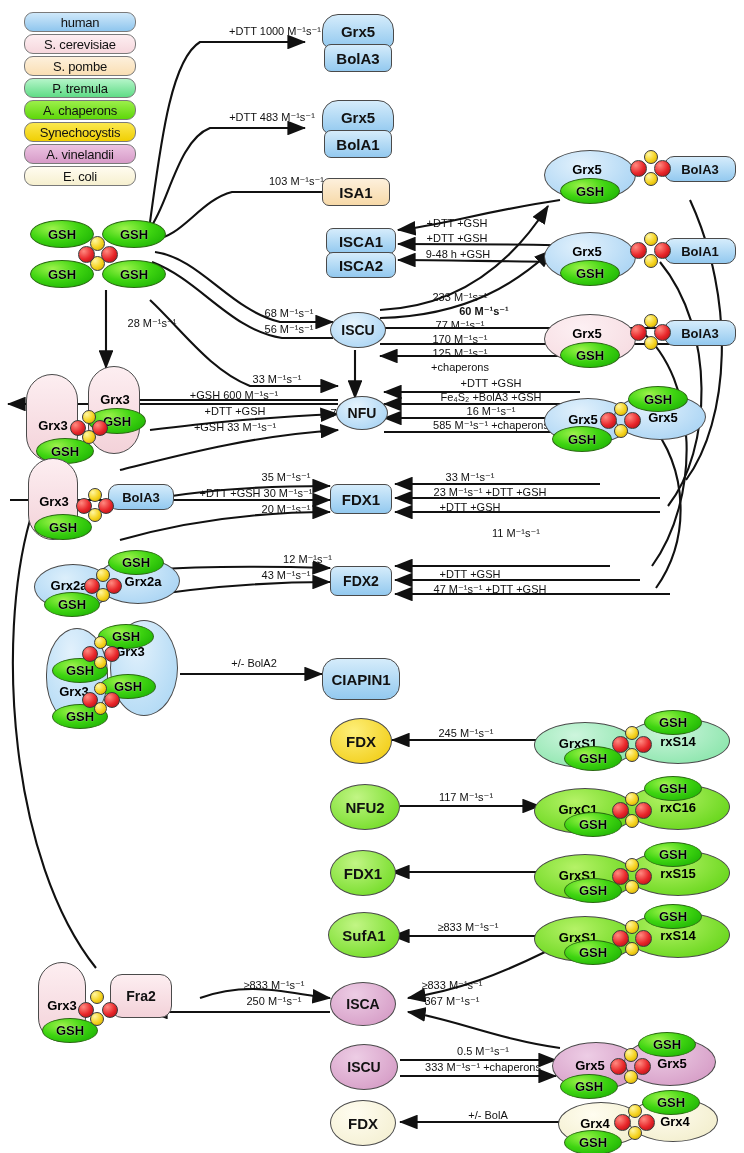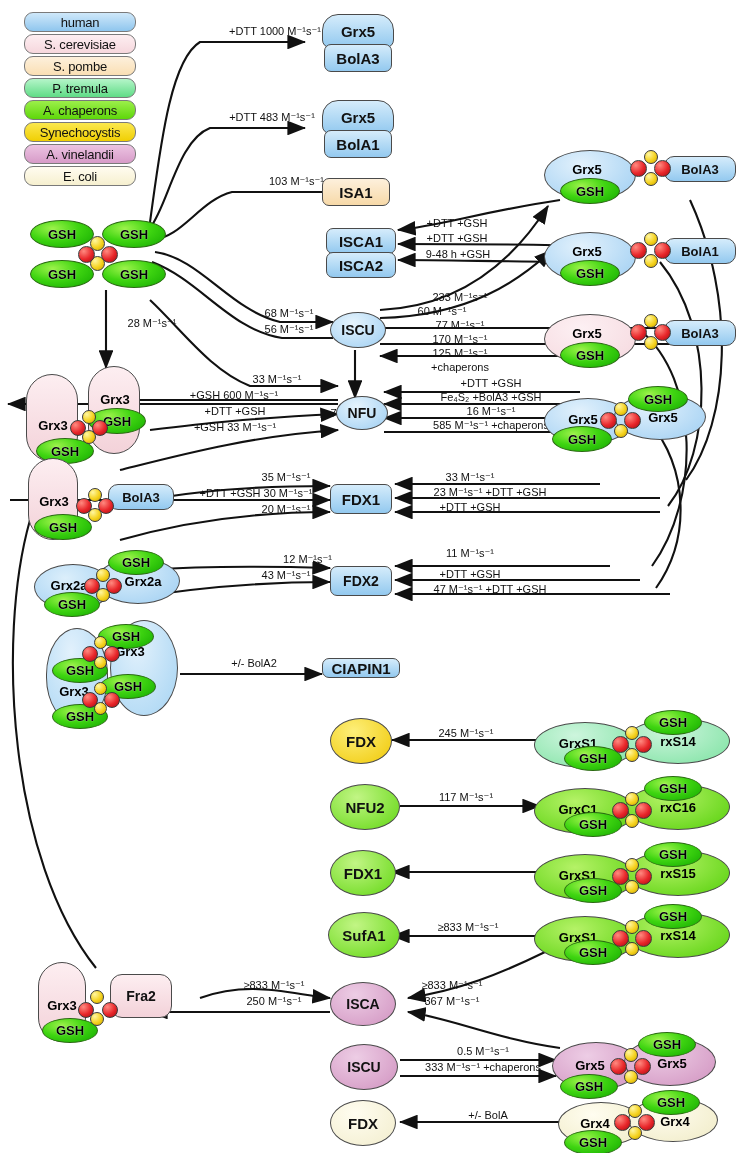--- a/index.html
+++ b/index.html
@@ -202,21 +202,21 @@
     <div class="ball s" style="left:56px;top:64px;width:14px;height:14px;"></div>
     <div class="ball fe" style="left:44px;top:54px;width:16px;height:16px;"></div>
     <div class="ball fe" style="left:66px;top:54px;width:16px;height:16px;"></div>
   </div>
 
   <div class="node ell" style="left:330px;top:312px;width:56px;height:36px;font-size:14px;
        background:radial-gradient(ellipse at 40% 30%,#e6f4fd,#9ecef2);">ISCU</div>
   <div class="lbl" style="left:244px;top:308px;width:90px;">68 M⁻¹s⁻¹</div>
   <div class="lbl" style="left:244px;top:324px;width:90px;">56 M⁻¹s⁻¹</div>
   <div class="lbl" style="left:400px;top:292px;width:120px;">233 M⁻¹s⁻¹</div>
-  <div class="lbl" style="left:382px;top:306px;width:120px;">60 M⁻¹s⁻¹</div>
+  <div class="lbl" style="left:424px;top:306px;width:120px;font-weight:bold;">60 M⁻¹s⁻¹</div>
   <div class="lbl" style="left:400px;top:320px;width:120px;">77 M⁻¹s⁻¹</div>
   <div class="lbl" style="left:400px;top:334px;width:120px;">170 M⁻¹s⁻¹</div>
   <div class="lbl" style="left:400px;top:348px;width:120px;">125 M⁻¹s⁻¹</div>
   <div class="lbl" style="left:400px;top:362px;width:120px;">+chaperons</div>
   <div class="lbl" style="left:312px;top:368px;width:86px;margin-top:40px;">79 M⁻¹s⁻¹</div>
 
   <div class="node ell" style="left:336px;top:396px;width:52px;height:34px;font-size:14px;
        background:radial-gradient(ellipse at 40% 30%,#e6f4fd,#9ecef2);">NFU</div>
   <div class="lbl" style="left:222px;top:374px;width:110px;">33 M⁻¹s⁻¹</div>
   <div class="lbl" style="left:136px;top:390px;width:196px;">+GSH 600 M⁻¹s⁻¹</div>
@@ -259,21 +259,21 @@
   <div class="lbl" style="left:178px;top:488px;width:156px;">+DTT +GSH  30 M⁻¹s⁻¹</div>
   <div class="lbl" style="left:240px;top:504px;width:92px;">20 M⁻¹s⁻¹</div>
   <div class="lbl" style="left:400px;top:472px;width:140px;">33 M⁻¹s⁻¹</div>
   <div class="lbl" style="left:400px;top:487px;width:180px;">23 M⁻¹s⁻¹  +DTT +GSH</div>
   <div class="lbl" style="left:400px;top:502px;width:140px;">+DTT +GSH</div>
 
   <div class="node rrect" style="left:330px;top:566px;width:62px;height:30px;font-size:14px;
        background:linear-gradient(#d5ecfb,#93c9ef);">FDX2</div>
   <div class="lbl" style="left:240px;top:554px;width:92px;text-align:right;">12 M⁻¹s⁻¹</div>
   <div class="lbl" style="left:240px;top:570px;width:92px;">43 M⁻¹s⁻¹</div>
-  <div class="lbl" style="left:400px;top:548px;width:140px;">11 M⁻¹s⁻¹</div>
+  <div class="lbl" style="left:400px;top:528px;width:140px;text-align:right;">11 M⁻¹s⁻¹</div>
   <div class="lbl" style="left:400px;top:569px;width:140px;">+DTT +GSH</div>
   <div class="lbl" style="left:400px;top:584px;width:180px;">47 M⁻¹s⁻¹  +DTT +GSH</div>
 
   <div class="cplx" style="left:544px;top:146px;width:196px;height:66px;">
     <div class="node ell" style="left:0;top:4px;width:92px;height:50px;background:radial-gradient(ellipse at 40% 28%,#e2f1fc,#9ecef2);display:block;"></div>
     <div style="position:absolute;left:4px;top:16px;width:78px;font-size:13px;font-weight:bold;text-align:center;">Grx5</div>
     <div class="gsh" style="left:16px;top:32px;width:58px;height:24px;">GSH</div>
     <div class="node rrect" style="left:120px;top:10px;width:72px;height:26px;font-size:13px;
          background:linear-gradient(#d5ecfb,#93c9ef);border-radius:10px;">BolA3</div>
     <div class="ball s" style="left:100px;top:4px;width:14px;height:14px;"></div>
@@ -333,22 +333,22 @@
     <div class="ball s" style="left:48px;top:16px;width:13px;height:13px;"></div>
     <div class="ball s" style="left:48px;top:36px;width:13px;height:13px;"></div>
     <div class="ball fe" style="left:36px;top:26px;width:16px;height:16px;"></div>
     <div class="ball fe" style="left:58px;top:26px;width:16px;height:16px;"></div>
     <div class="ball s" style="left:48px;top:62px;width:13px;height:13px;"></div>
     <div class="ball s" style="left:48px;top:82px;width:13px;height:13px;"></div>
     <div class="ball fe" style="left:36px;top:72px;width:16px;height:16px;"></div>
     <div class="ball fe" style="left:58px;top:72px;width:16px;height:16px;"></div>
   </div>
   <div class="lbl" style="left:206px;top:658px;width:96px;">+/- BolA2</div>
-  <div class="node rrect" style="left:322px;top:658px;width:78px;height:20px;font-size:15px;
-       background:linear-gradient(#d5ecfb,#93c9ef);">CIAPIN1</div>
+  <div class="node rrect" style="left:322px;top:658px;width:78px;height:42px;font-size:15px;
+       background:linear-gradient(#d5ecfb,#93c9ef);border-radius:15px;">CIAPIN1</div>
 
   <div class="node ell" style="left:330px;top:718px;width:62px;height:46px;font-size:15px;
        background:radial-gradient(ellipse at 38% 28%,#fdef7a,#f0c806);">FDX</div>
   <div class="lbl" style="left:410px;top:728px;width:112px;">245 M⁻¹s⁻¹</div>
 
   <div class="node ell" style="left:330px;top:784px;width:70px;height:46px;font-size:15px;
        background:radial-gradient(ellipse at 38% 28%,#c2f585,#62d713);">NFU2</div>
   <div class="lbl" style="left:410px;top:792px;width:112px;">117 M⁻¹s⁻¹</div>
 
   <div class="node ell" style="left:330px;top:850px;width:66px;height:46px;font-size:15px;

